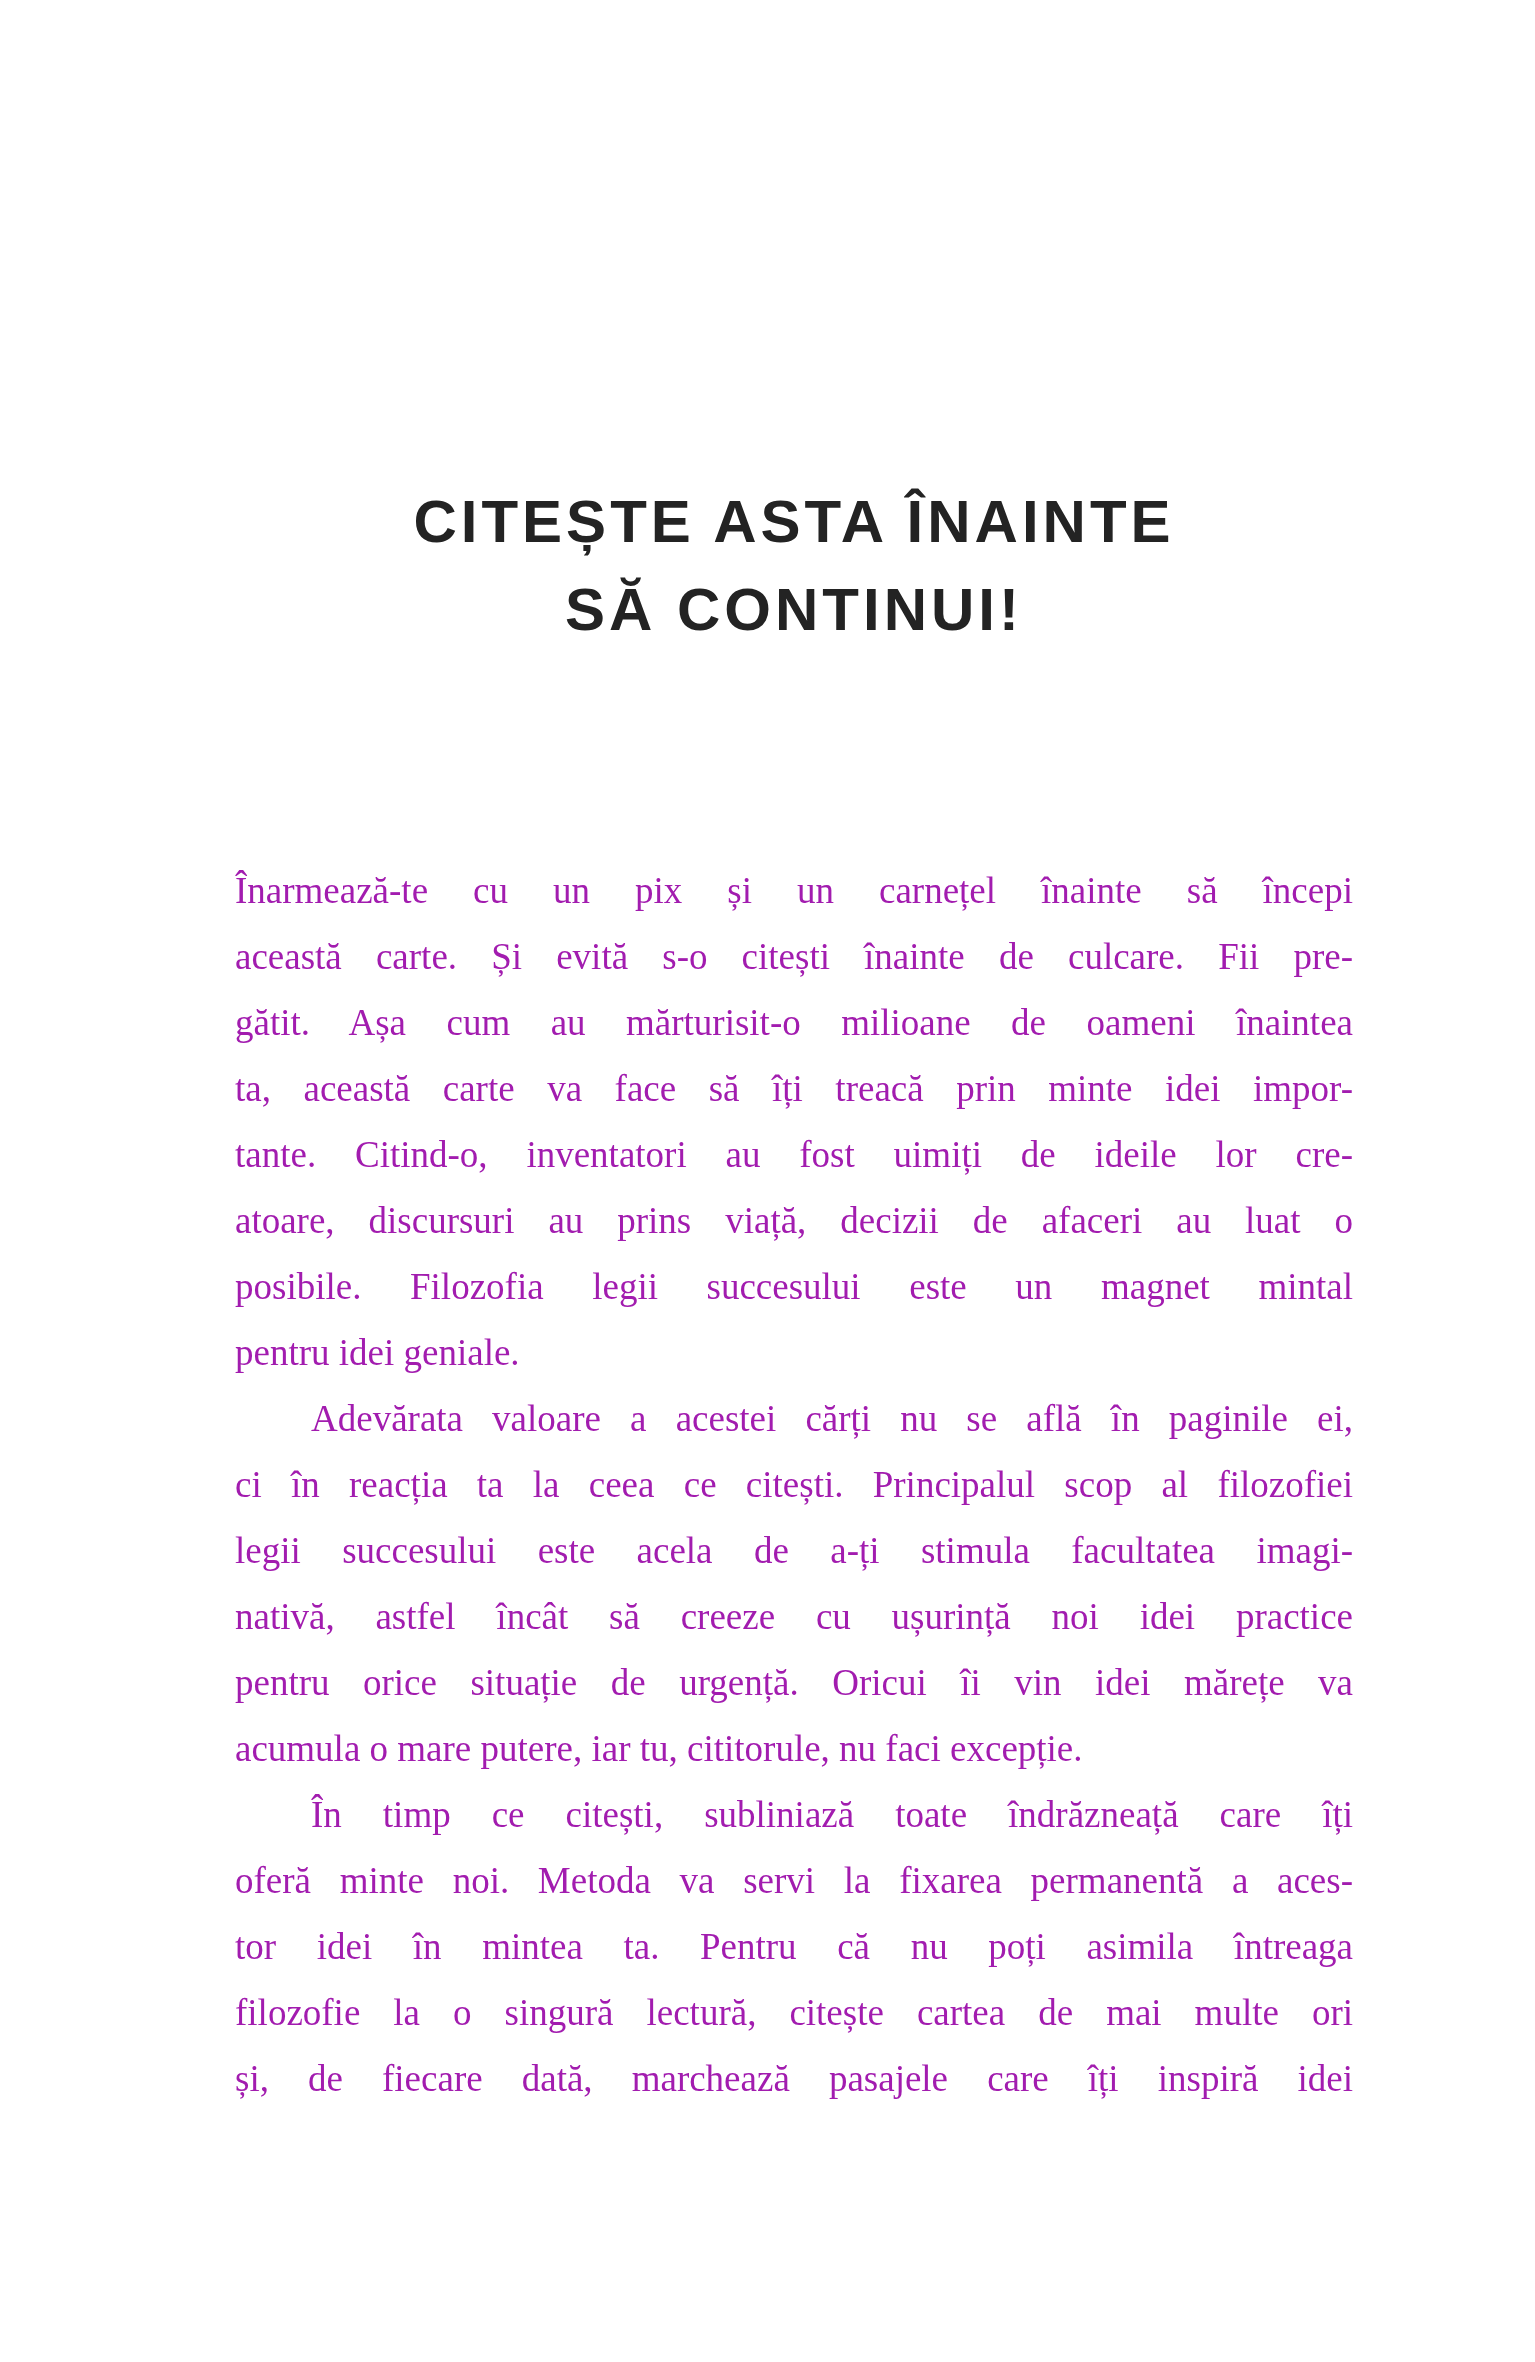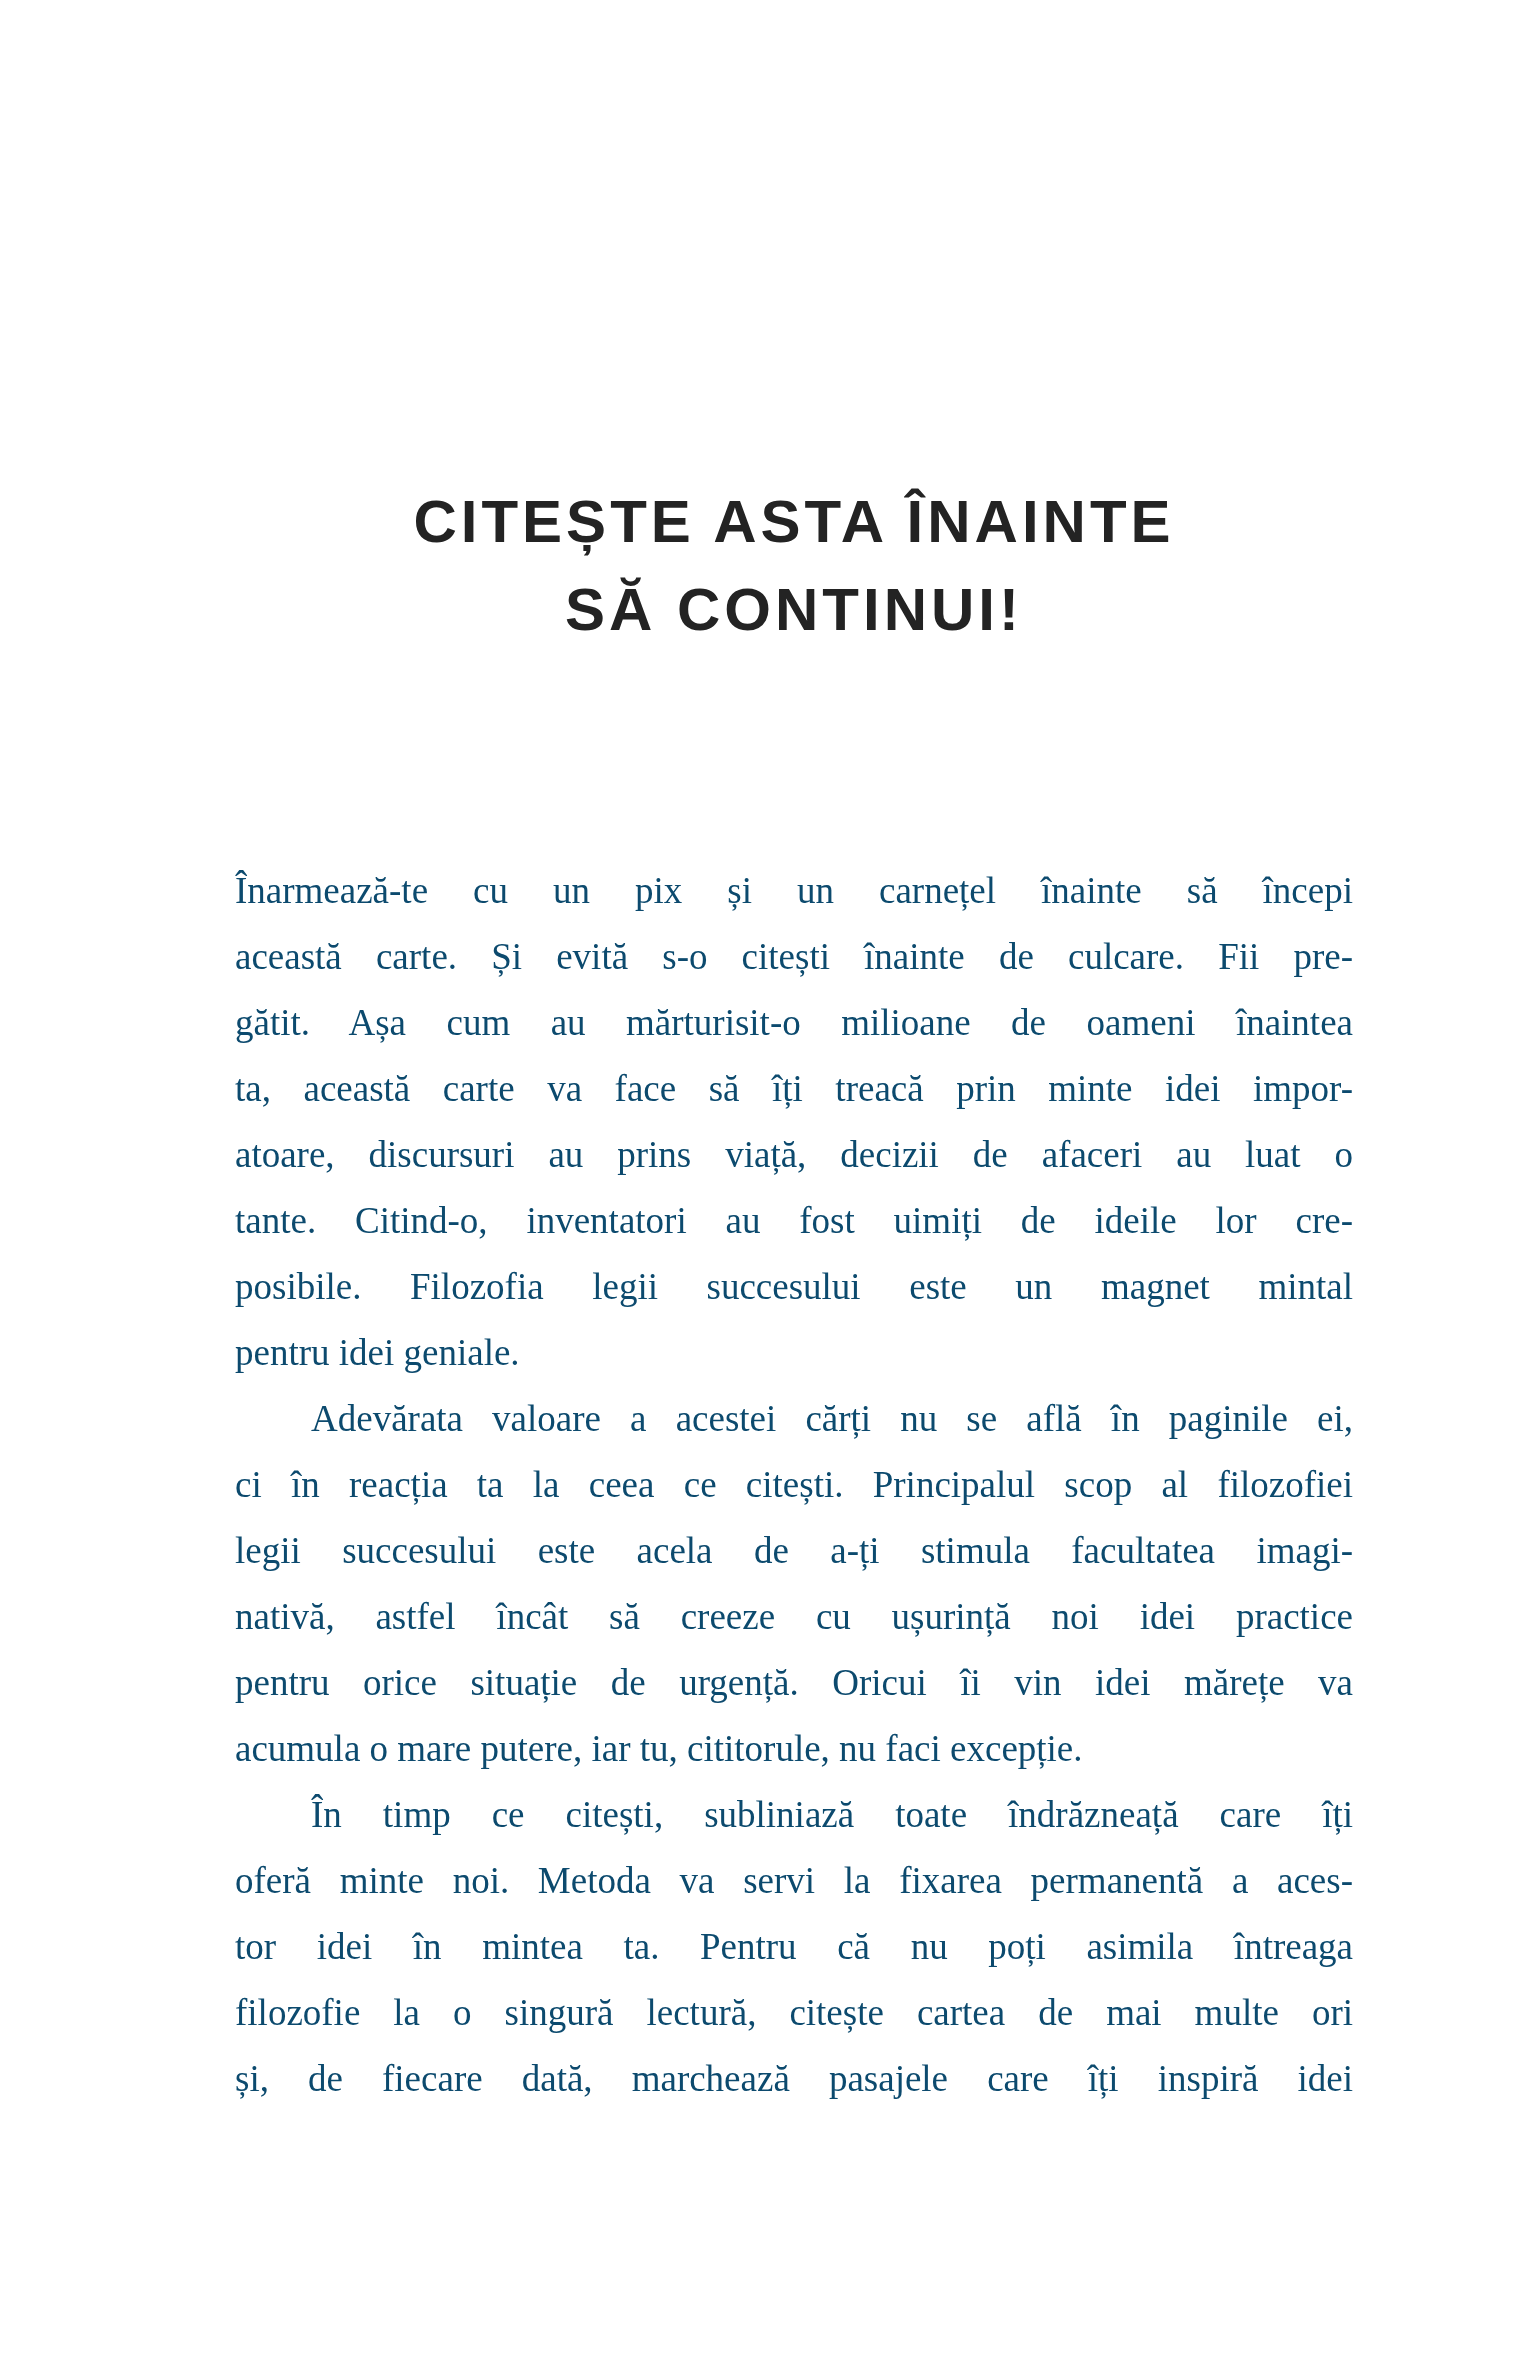--- a/index.html
+++ b/index.html
@@ -20,21 +20,21 @@
     line-height:88px;
     letter-spacing:4px;
     color:#232323;
   }
   .page-title .tline{display:block;}
   .page-body{
     position:absolute;
     top:858px;left:235px;width:1118px;
     font-size:37px;
     line-height:66px;
-    color:#0c4a6e;
+    color:#a21caf;
   }
   .para{margin:0;padding:0;}
   .line{
     height:66px;
     text-align:justify;
     text-align-last:justify;
     white-space:normal;
   }
   .line.last{
     text-align:center;
@@ -51,22 +51,22 @@
   <span class="tline">CITEȘTE ASTA ÎNAINTE</span>
   <span class="tline">SĂ CONTINUI!</span>
 </h1>
 
 <div class="page-body">
     <div class="para">
       <div class="line">Înarmează-te cu un pix și un carnețel înainte să începi</div>
       <div class="line">această carte. Și evită s-o citești înainte de culcare. Fii pre-</div>
       <div class="line">gătit. Așa cum au mărturisit-o milioane de oameni înaintea</div>
       <div class="line">ta, această carte va face să îți treacă prin minte idei impor-</div>
+      <div class="line">tante. Citind-o, inventatori au fost uimiți de ideile lor cre-</div>
       <div class="line">atoare, discursuri au prins viață, decizii de afaceri au luat o</div>
-      <div class="line">tante. Citind-o, inventatori au fost uimiți de ideile lor cre-</div>
       <div class="line">posibile. Filozofia legii succesului este un magnet mintal</div>
       <div class="line last">pentru idei geniale.</div>
     </div>
     <div class="para">
       <div class="line indent">Adevărata valoare a acestei cărți nu se află în paginile ei,</div>
       <div class="line">ci în reacția ta la ceea ce citești. Principalul scop al filozofiei</div>
       <div class="line">legii succesului este acela de a-ți stimula facultatea imagi-</div>
       <div class="line">nativă, astfel încât să creeze cu ușurință noi idei practice</div>
       <div class="line">pentru orice situație de urgență. Oricui îi vin idei mărețe va</div>
       <div class="line last">acumula o mare putere, iar tu, cititorule, nu faci excepție.</div>

